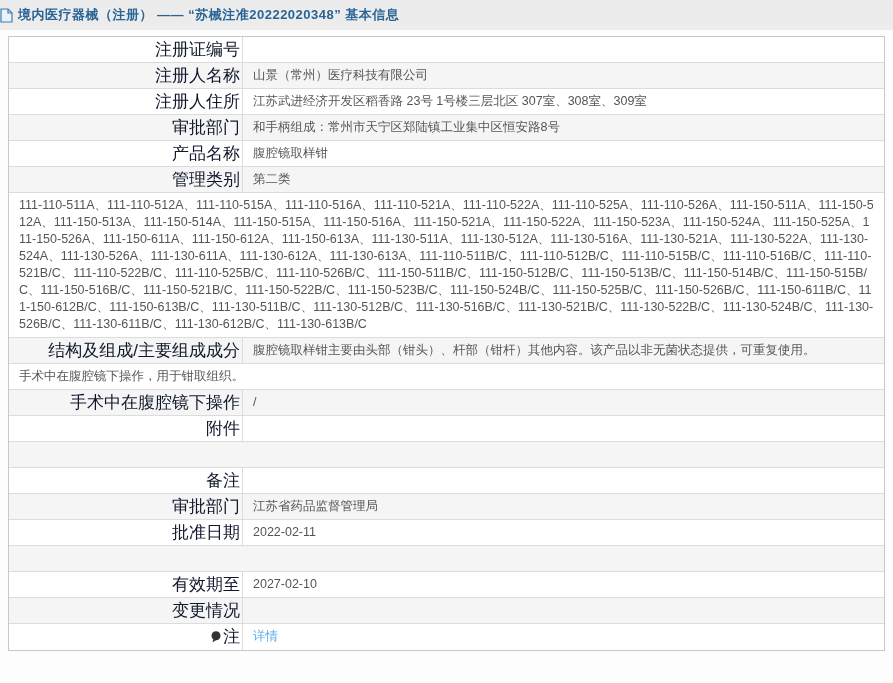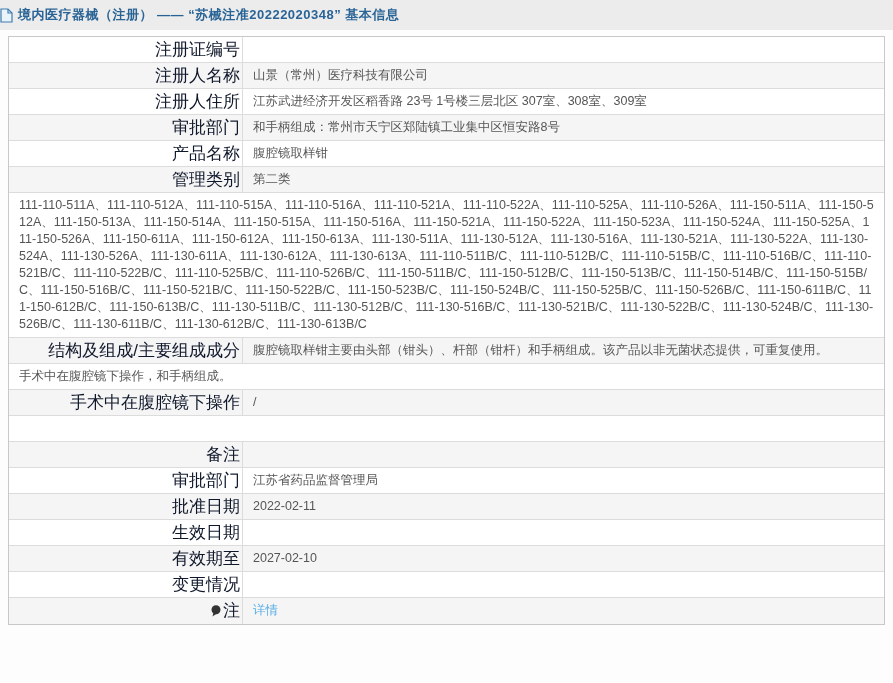--- a/index.html
+++ b/index.html
@@ -67,30 +67,36 @@
       </div>
       <div class="cell-value">第二类</div>
     </div>
       <div class="row">
       <div class="cell-value">111-110-511A、111-110-512A、111-110-515A、111-110-516A、111-110-521A、111-110-522A、111-110-525A、111-110-526A、111-150-511A、111-150-512A、111-150-513A、111-150-514A、111-150-515A、111-150-516A、111-150-521A、111-150-522A、111-150-523A、111-150-524A、111-150-525A、111-150-526A、111-150-611A、111-150-612A、111-150-613A、111-130-511A、111-130-512A、111-130-516A、111-130-521A、111-130-522A、111-130-524A、111-130-526A、111-130-611A、111-130-612A、111-130-613A、111-110-511B/C、111-110-512B/C、111-110-515B/C、111-110-516B/C、111-110-521B/C、111-110-522B/C、111-110-525B/C、111-110-526B/C、111-150-511B/C、111-150-512B/C、111-150-513B/C、111-150-514B/C、111-150-515B/C、111-150-516B/C、111-150-521B/C、111-150-522B/C、111-150-523B/C、111-150-524B/C、111-150-525B/C、111-150-526B/C、111-150-611B/C、111-150-612B/C、111-150-613B/C、111-130-511B/C、111-130-512B/C、111-130-516B/C、111-130-521B/C、111-130-522B/C、111-130-524B/C、111-130-526B/C、111-130-611B/C、111-130-612B/C、111-130-613B/C</div>
     </div>
       <div class="row">
       <div class="cell-label">
         <span>结构及组成/主要组成成分</span>
       </div>
-      <div class="cell-value">腹腔镜取样钳主要由头部（钳头）、杆部（钳杆）和手柄组成。该产品以非无菌状态提供，可重复使用。</div>
+      <div class="cell-value">腹腔镜取样钳主要由头部（钳头）、杆部（钳杆）其他内容。该产品以非无菌状态提供，可重复使用。</div>
     </div>
       <div class="row">
-      <div class="cell-value">手术中在腹腔镜下操作，和手柄组成。</div>
+      <div class="cell-value">手术中在腹腔镜下操作，用于钳取组织。</div>
     </div>
       <div class="row">
       <div class="cell-label">
         <span>手术中在腹腔镜下操作</span>
       </div>
       <div class="cell-value">/</div>
+    </div>
+      <div class="row">
+      <div class="cell-label">
+        <span>附件</span>
+      </div>
+      <div class="cell-value"></div>
     </div>
       <div class="row">
       <div class="cell-value"></div>
     </div>
       <div class="row">
       <div class="cell-label">
         <span>备注</span>
       </div>
     </div>
       <div class="row">
@@ -99,23 +105,20 @@
       </div>
       <div class="cell-value">江苏省药品监督管理局</div>
     </div>
       <div class="row">
       <div class="cell-label">
         <span>批准日期</span>
       </div>
       <div class="cell-value">2022-02-11</div>
     </div>
       <div class="row">
-      <div class="cell-label">
-        <span>生效日期</span>
-      </div>
       <div class="cell-value"></div>
     </div>
       <div class="row">
       <div class="cell-label">
         <span>有效期至</span>
       </div>
       <div class="cell-value">2027-02-10</div>
     </div>
       <div class="row">
       <div class="cell-label">

